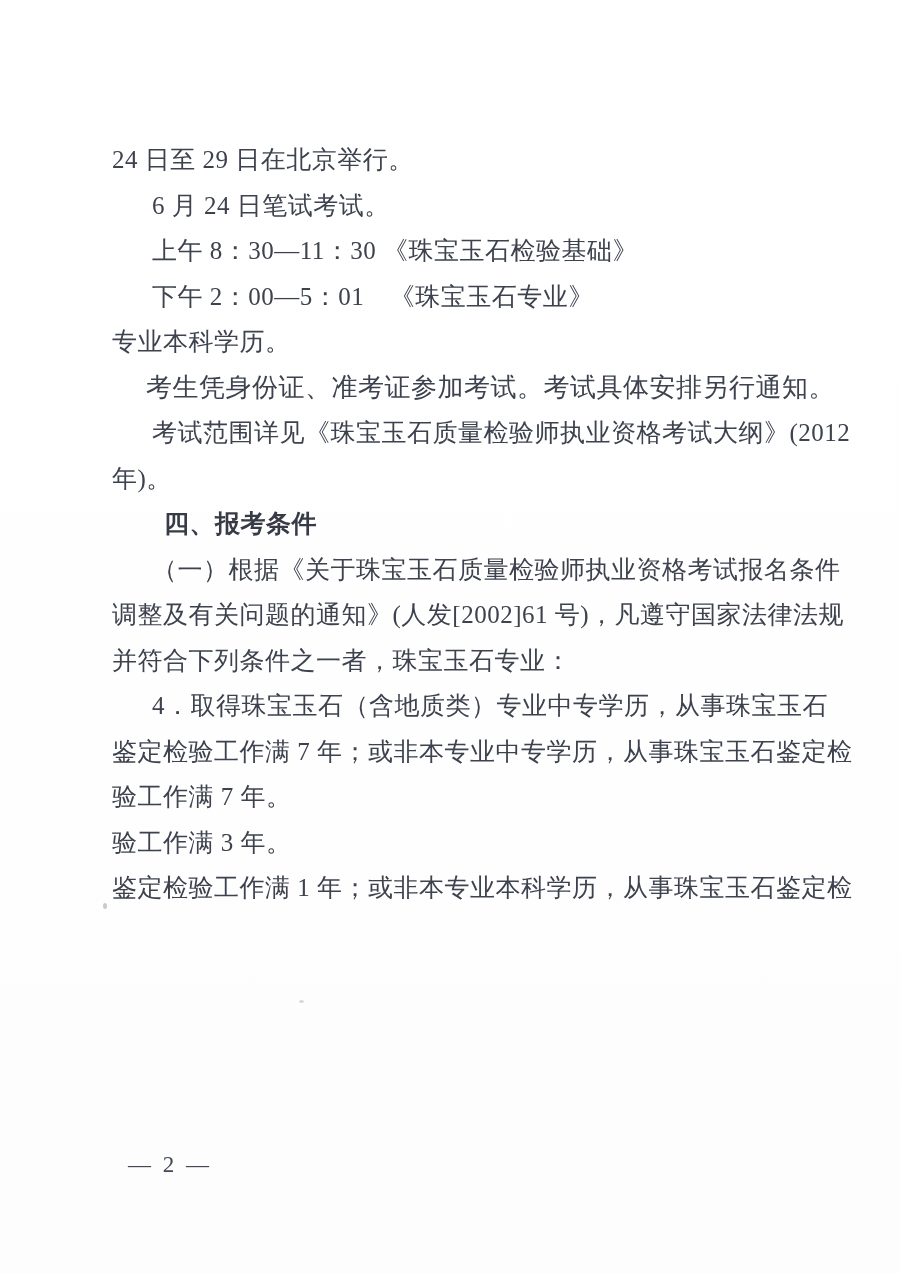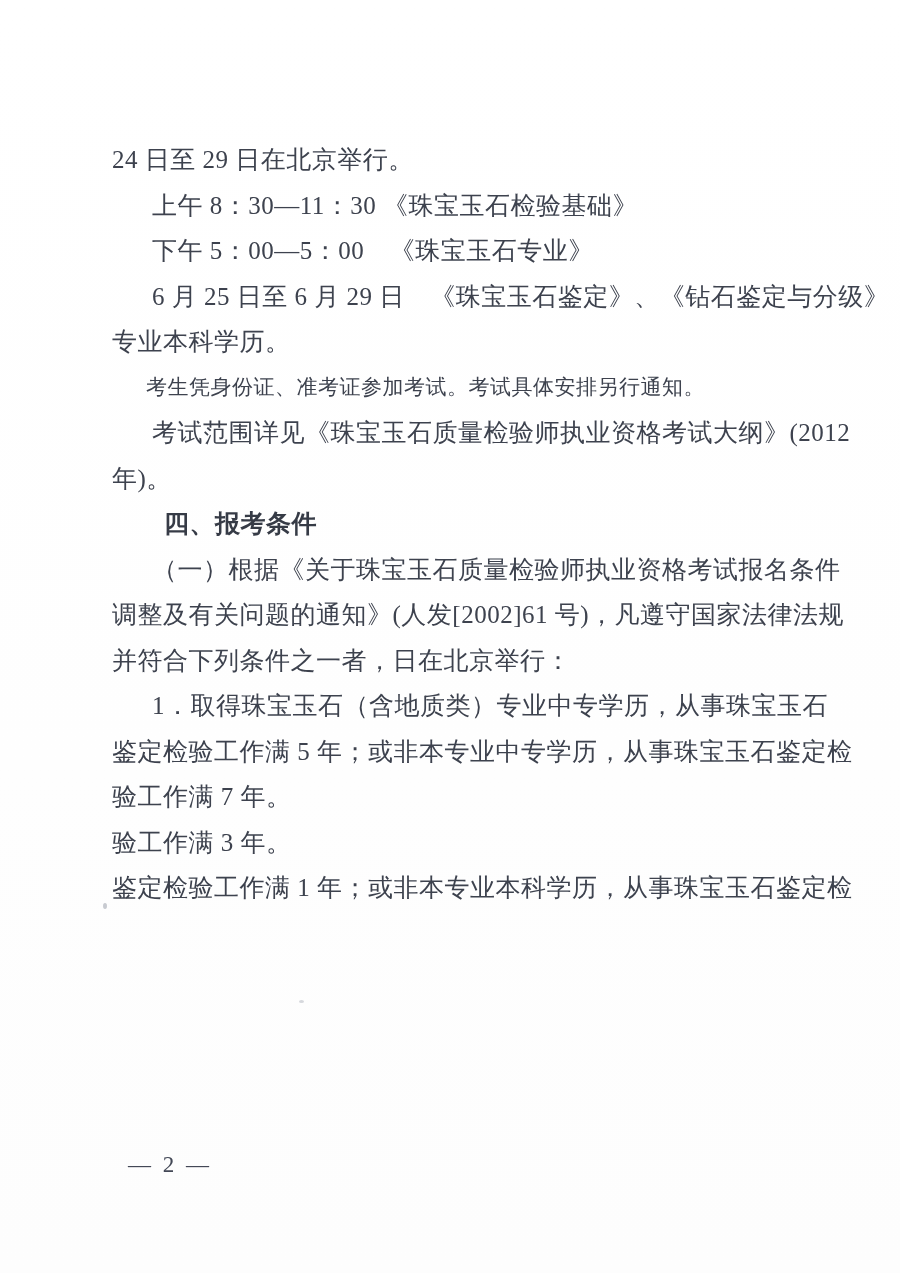--- a/index.html
+++ b/index.html
@@ -31,21 +31,21 @@
     line-height: 45.5px;
     font-size: 25px;
     color: #3d424e;
     white-space: nowrap;
     letter-spacing: 0.5px;
   }
   .line.indent {
     padding-left: 40px;
   }
   .line.small {
-    font-size: 21px;
+    font-size: 26px;
     padding-left: 34px;
   }
   .line.heading {
     padding-left: 52px;
     font-family: "Liberation Sans", "DejaVu Sans", sans-serif;
     font-weight: 700;
     color: #363b46;
   }
   .page-number {
     position: absolute;
@@ -65,33 +65,33 @@
   .speck-1 { left: 103px; top: 903px; width: 4px; height: 6px; }
   .speck-2 { left: 299px; top: 1000px; width: 5px; height: 3px; opacity: 0.4; }
 </style>
 </head>
 <body>
 
 <div class="page">
 
   <div class="content">
     <div class="line">24 日至 29 日在北京举行。</div>
+    <div class="line indent">6 月 24 日笔试考试。</div>
     <div class="line indent">上午 8：30—11：30 《珠宝玉石检验基础》</div>
-    <div class="line indent">下午 5：00—5：00　《珠宝玉石专业》</div>
-    <div class="line indent">6 月 25 日至 6 月 29 日　《珠宝玉石鉴定》、《钻石鉴定与分级》</div>
+    <div class="line indent">下午 2：00—5：01　《珠宝玉石专业》</div>
     <div class="line">专业本科学历。</div>
     <div class="line small">考生凭身份证、准考证参加考试。考试具体安排另行通知。</div>
     <div class="line indent">考试范围详见《珠宝玉石质量检验师执业资格考试大纲》(2012</div>
     <div class="line">年)。</div>
     <div class="line heading">四、报考条件</div>
     <div class="line indent">（一）根据《关于珠宝玉石质量检验师执业资格考试报名条件</div>
     <div class="line">调整及有关问题的通知》(人发[2002]61 号)，凡遵守国家法律法规</div>
-    <div class="line">并符合下列条件之一者，日在北京举行：</div>
-    <div class="line indent">1．取得珠宝玉石（含地质类）专业中专学历，从事珠宝玉石</div>
-    <div class="line">鉴定检验工作满 5 年；或非本专业中专学历，从事珠宝玉石鉴定检</div>
+    <div class="line">并符合下列条件之一者，珠宝玉石专业：</div>
+    <div class="line indent">4．取得珠宝玉石（含地质类）专业中专学历，从事珠宝玉石</div>
+    <div class="line">鉴定检验工作满 7 年；或非本专业中专学历，从事珠宝玉石鉴定检</div>
     <div class="line">验工作满 7 年。</div>
     <div class="line">验工作满 3 年。</div>
     <div class="line">鉴定检验工作满 1 年；或非本专业本科学历，从事珠宝玉石鉴定检</div>
   </div>
 
   <div class="page-number">— 2 —</div>
 
   <div class="speck speck-1"></div>
   <div class="speck speck-2"></div>
 

